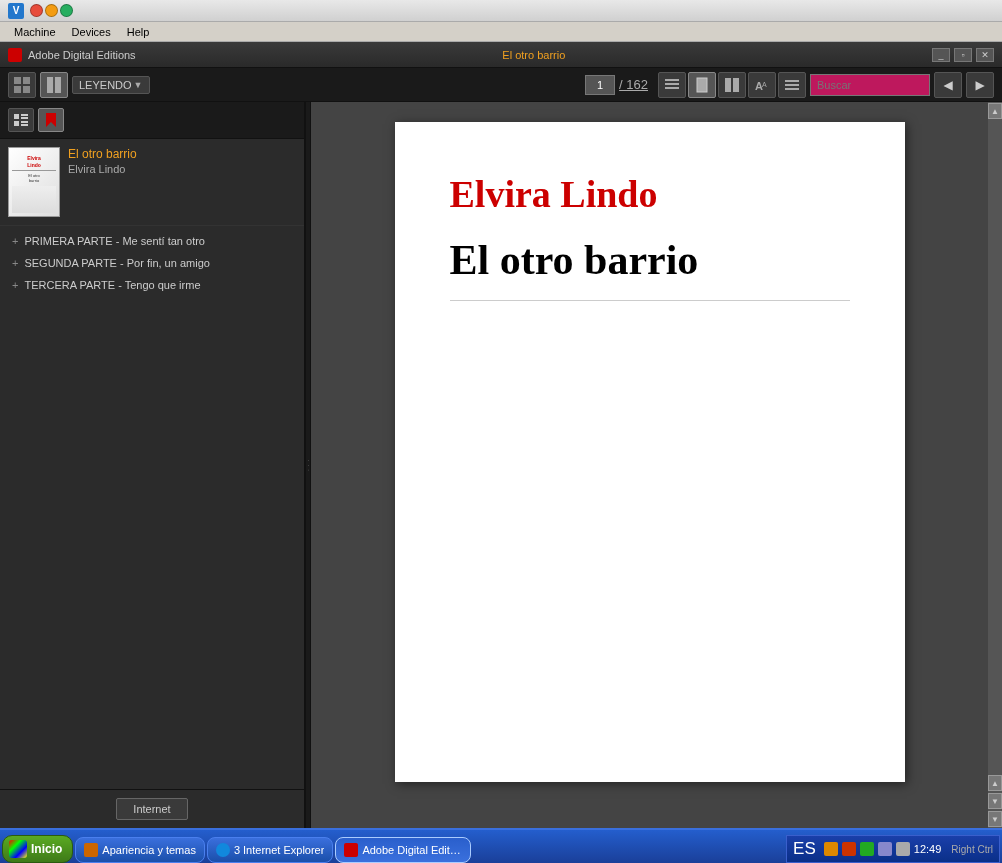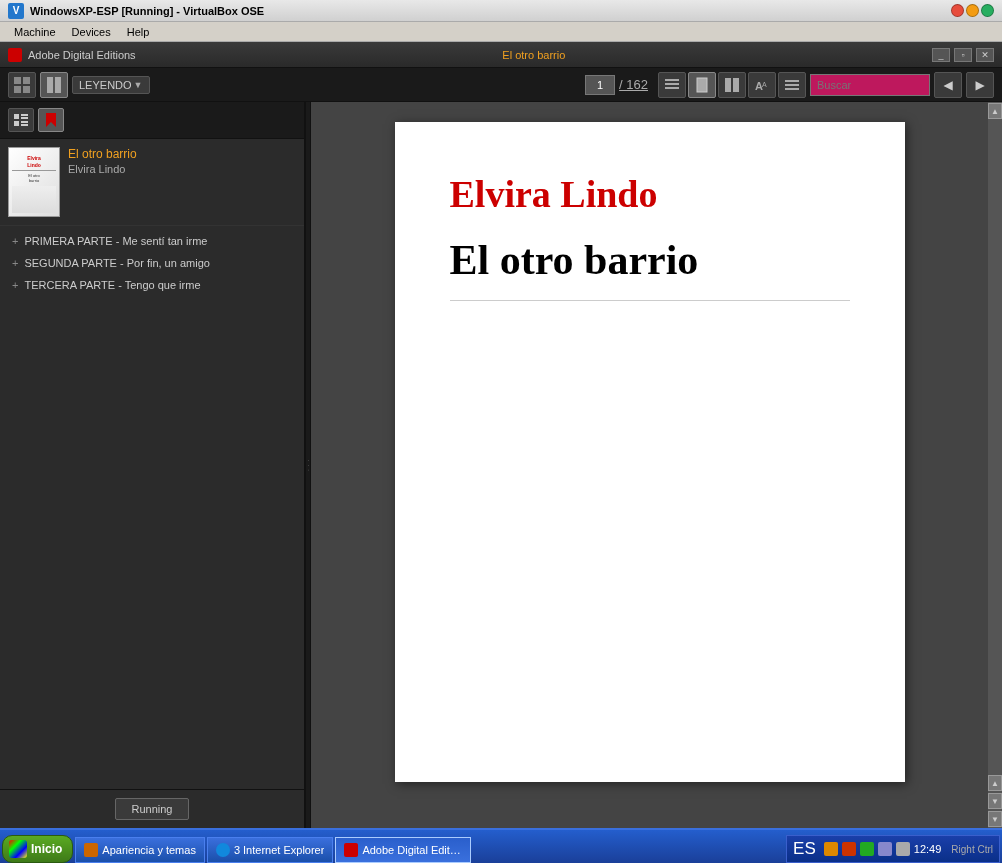--- a/index.html
+++ b/index.html
@@ -280,21 +280,21 @@
       width: 18px; height: 18px;
       background: linear-gradient(135deg, #f00, #0f0, #00f, #ff0);
       border-radius: 3px;
     }
     .start-text { color: #fff; font-size: 12px; font-weight: bold; }
 
     .taskbar-item {
       display: flex; align-items: center; gap: 4px;
       background: linear-gradient(to bottom, #3a6fdd, #1a4faa);
       border: 1px solid #4a7fee;
-      border-radius: 0;
+      border-radius: 8px;
       padding: 2px 8px;
       height: 26px; cursor: pointer; min-width: 120px;
     }
     .taskbar-item.active {
       background: linear-gradient(to bottom, #2a5fcc, #3a70dd);
       border-color: #aaccff;
     }
     .taskbar-item-icon {
       width: 14px; height: 14px; border-radius: 2px;
       flex-shrink: 0;
@@ -333,21 +333,20 @@
       display: flex; align-items: center; justify-content: center;
       cursor: pointer; border: 1px solid #999;
       margin: 1px 0;
     }
   </style>
 </head>
 <body>
 
 <div class="vbox-titlebar">
   <div class="vbox-icon">V</div>
-  <span class="title-text">WindowsXP-ESP [Running] - VirtualBox OSE</span>
   <div class="window-controls">
     <div class="win-btn win-close"></div>
     <div class="win-btn win-min"></div>
     <div class="win-btn win-max"></div>
   </div>
 </div>
 
 <div class="menu-bar">
   <span class="menu-item">Machine</span>
   <span class="menu-item">Devices</span>
@@ -466,34 +465,34 @@
         </div>
         <div class="book-info">
           <div class="book-name">El otro barrio</div>
           <div class="book-author">Elvira Lindo</div>
         </div>
       </div>
 
       <div class="toc-section">
         <div class="toc-item">
           <span class="toc-plus">+</span>
-          <span>PRIMERA PARTE - Me sentí tan irme</span>
+          <span>PRIMERA PARTE - Me sentí tan otro</span>
         </div>
         <div class="toc-item">
           <span class="toc-plus">+</span>
           <span>SEGUNDA PARTE - Por fin, un amigo</span>
         </div>
         <div class="toc-item">
           <span class="toc-plus">+</span>
           <span>TERCERA PARTE - Tengo que irme</span>
         </div>
       </div>
 
       <div class="sidebar-bottom">
-        <button class="opciones-btn">Running</button>
+        <button class="opciones-btn">Internet</button>
       </div>
     </div>
 
     <div class="sidebar-resizer">
       <span class="resizer-dots">· · ·</span>
     </div>
 
     <div class="book-content">
       <div class="book-page">
 

